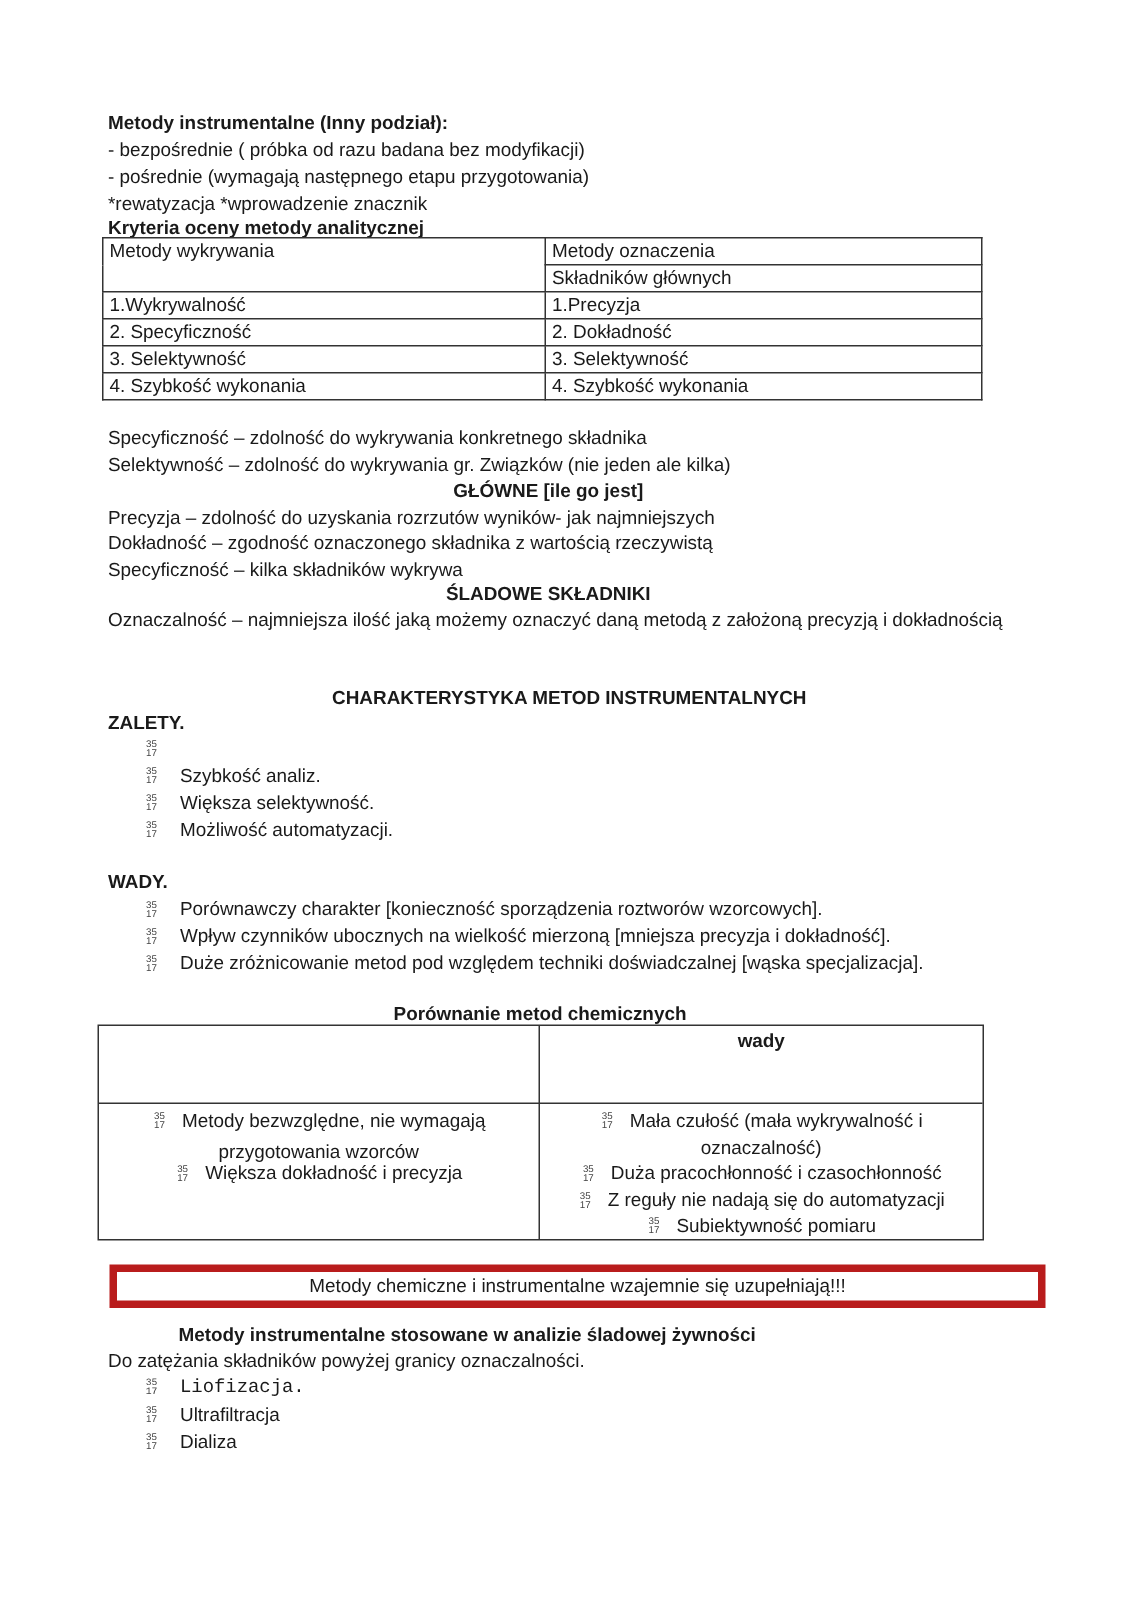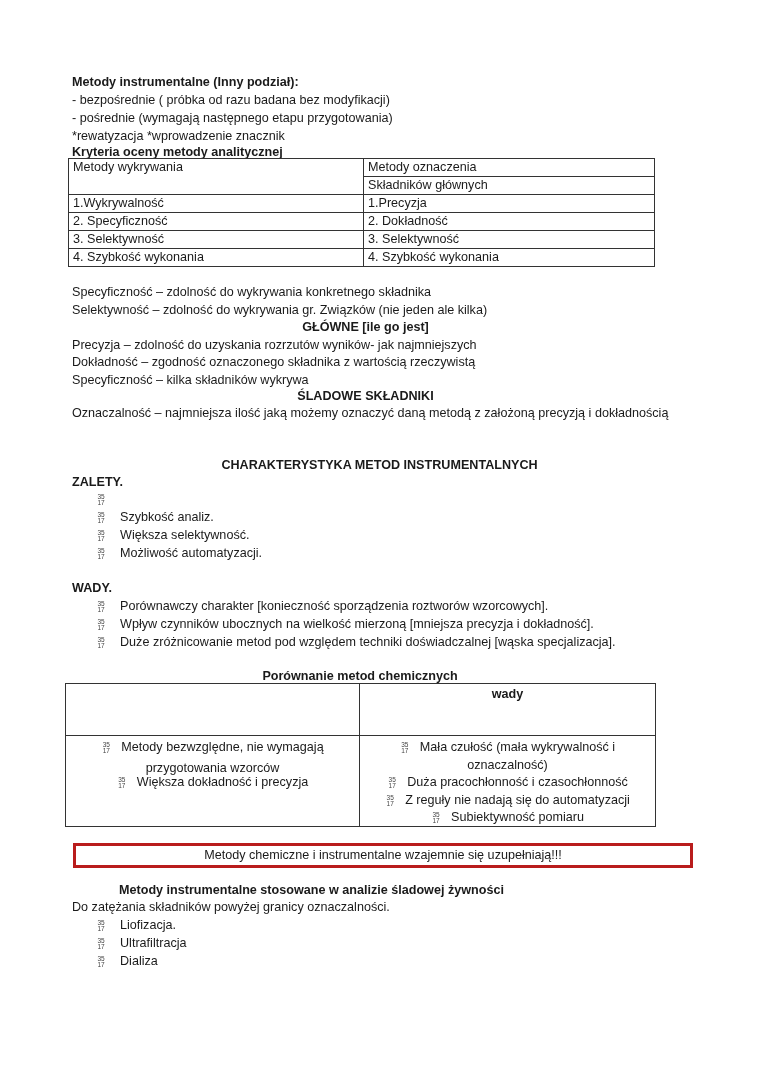--- a/index.html
+++ b/index.html
@@ -19,21 +19,21 @@
     .bul {
       display: inline-block; width: 10px; font-size: 6.5px; line-height: 6px;
       color: #444; text-align: center; vertical-align: middle; margin-right: 14px;
     }
     .bul span { display: block; }
     .cmp { position: absolute; border: 1px solid #333; }
     .cmp .vline { position: absolute; top: 0; bottom: 0; width: 1px; background: #333; }
     .cmp .hline { position: absolute; left: 0; right: 0; height: 1px; background: #333; }
     .cell-item { position: absolute; white-space: nowrap; line-height: 18px; text-align: center; }
     .cell-item .bul { margin-right: 10px; }
-    .box { position: absolute; border: 3px solid #b91c1c; text-align: center; line-height: 19px; }
+    .box { position: absolute; border: 5px solid #b91c1c; text-align: center; line-height: 19px; }
   </style>
 </head>
 <body>
 
 <div class="page">
 
   <div class="ln b" style="left:72px;top:73px;text-align:center;">Metody instrumentalne (Inny podział):</div>
   <div class="ln" style="left:72px;top:91px;">- bezpośrednie ( próbka od razu badana bez modyfikacji)</div>
   <div class="ln" style="left:72px;top:109px;">- pośrednie (wymagają następnego etapu przygotowania)</div>
   <div class="ln" style="left:72px;top:127px;">*rewatyzacja *wprowadzenie znacznik</div>
@@ -130,21 +130,21 @@
     </div>
     <div class="cell-item" style="left:294px;width:295px;top:124px;">
       <span class="bul"><span>35</span><span>17</span></span><span>Subiektywność pomiaru</span>
     </div>
   </div>
 
   <div class="box" style="left:73px;top:843px;width:614px;height:19px;">Metody chemiczne i instrumentalne wzajemnie się uzupełniają!!!</div>
 
   <div class="ln b" style="left:119px;top:881px;">Metody instrumentalne stosowane w analizie śladowej żywności</div>
   <div class="ln" style="left:72px;top:898px;">Do zatężania składników powyżej granicy oznaczalności.</div>
-  <div class="bullet-row" style="left:96px;top:916px;">
+  <div class="bullet-row" style="left:96px;top:916px;font-family:Liberation Mono, monospace;">
     <span class="bul"><span>35</span><span>17</span></span><span>Liofizacja.</span>
   </div>
   <div class="bullet-row" style="left:96px;top:934px;">
     <span class="bul"><span>35</span><span>17</span></span><span>Ultrafiltracja</span>
   </div>
   <div class="bullet-row" style="left:96px;top:952px;">
     <span class="bul"><span>35</span><span>17</span></span><span>Dializa</span>
   </div>
 
 </div>

